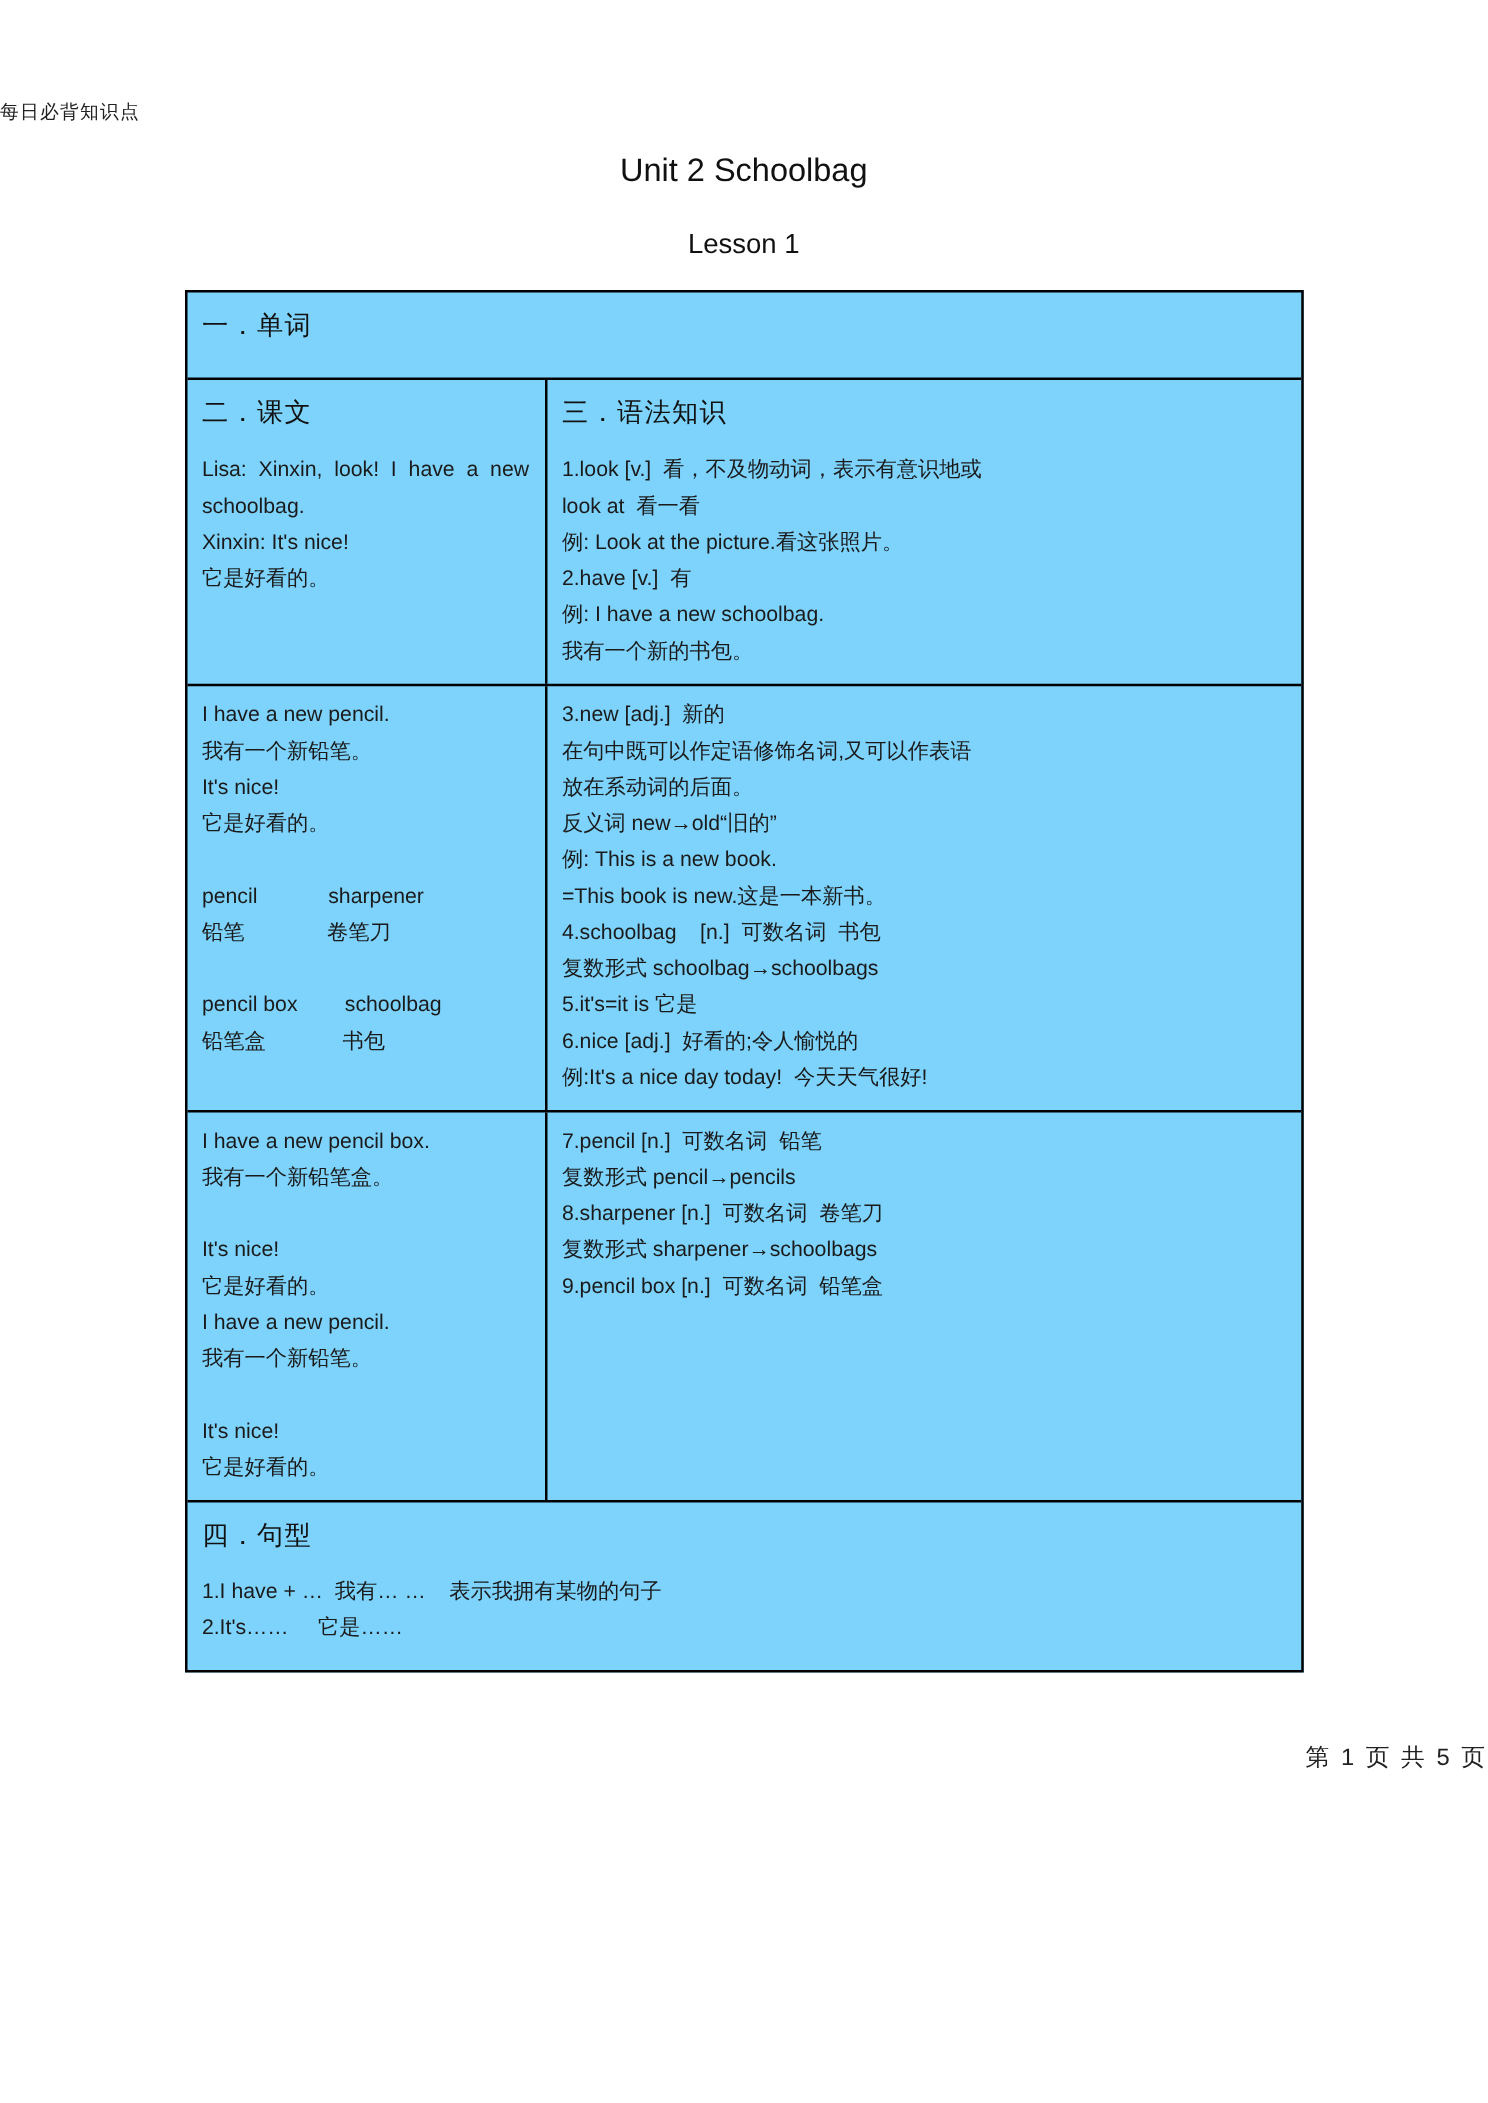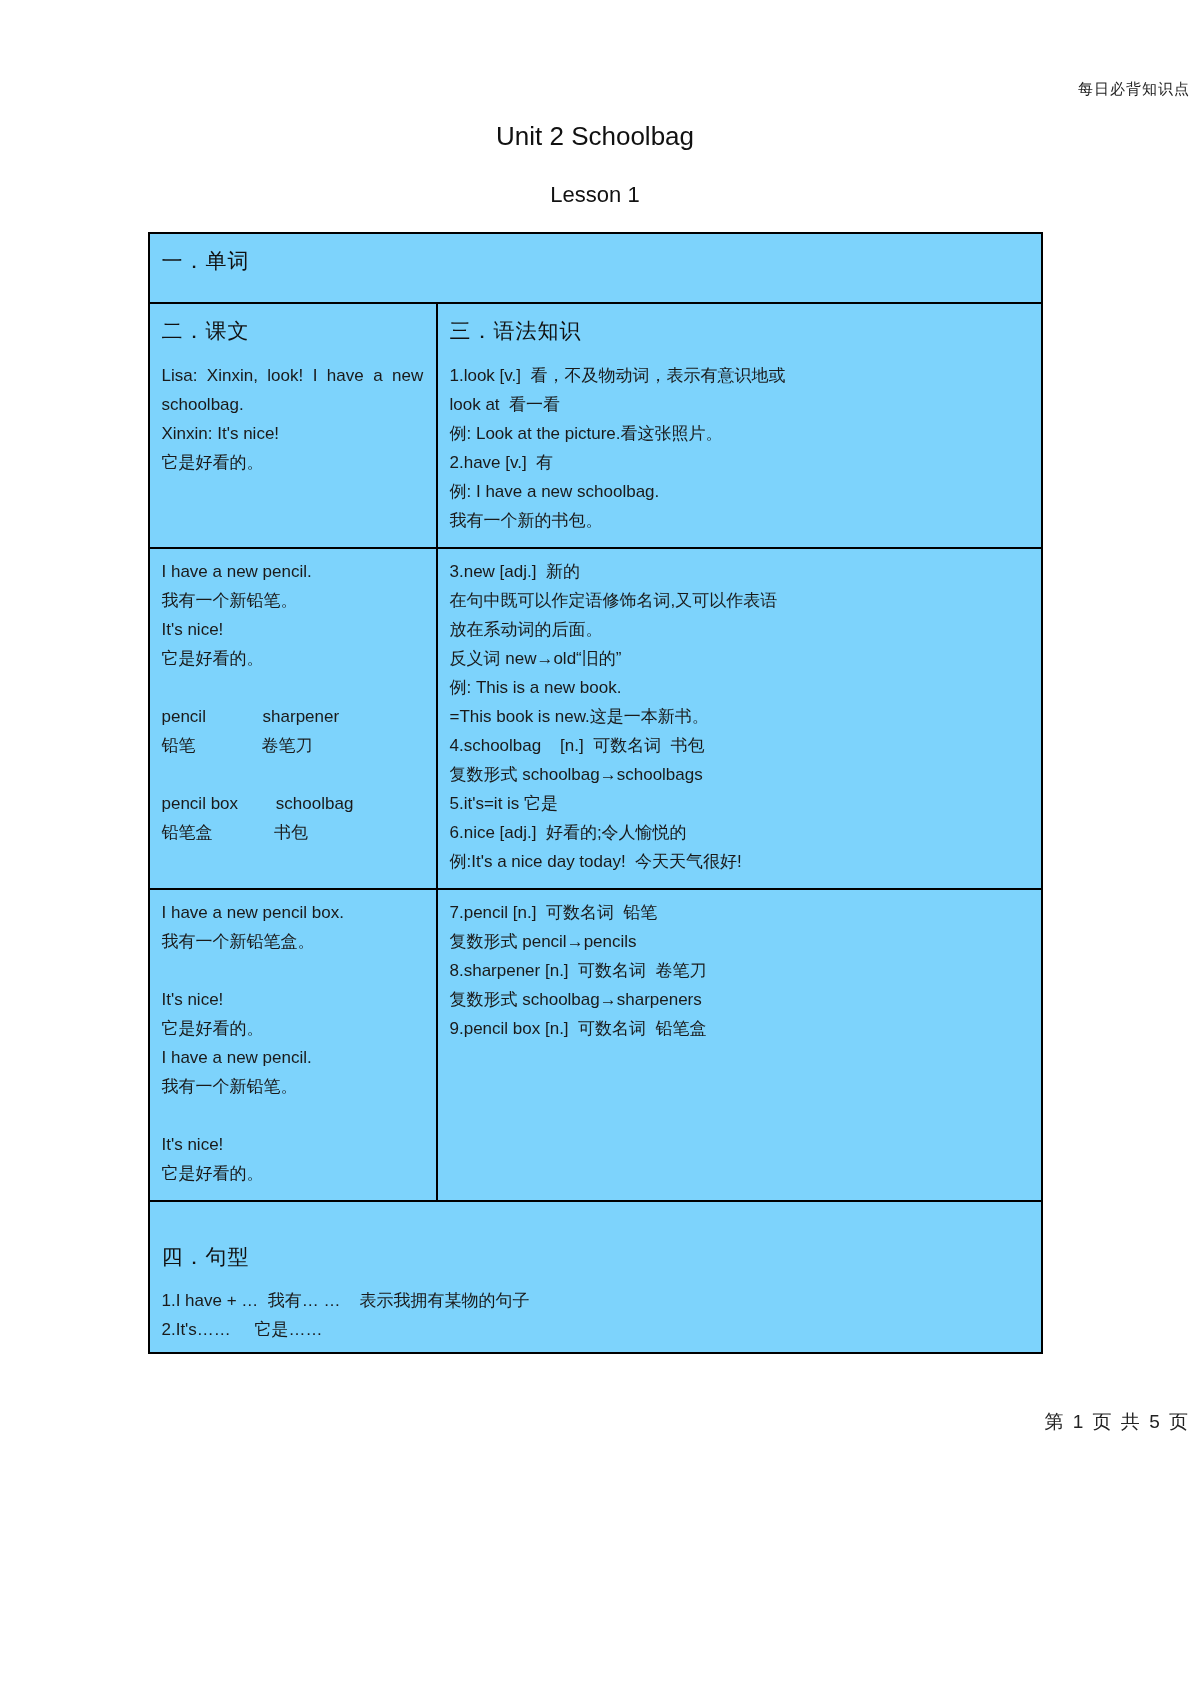--- a/index.html
+++ b/index.html
@@ -10,21 +10,21 @@
   body {
     width: 1190px;
     height: 1682px;
     font-family: "Liberation Sans", "DejaVu Sans", sans-serif;
     color: #1a1a1a;
     position: relative;
     overflow: hidden;
   }
   .doc-header {
     padding-top: 80px;
-    text-align: right;
+    text-align: left;
     font-size: 15px;
     color: #222;
     letter-spacing: 1px;
   }
   .doc-title {
     margin: 22px 0 0 0;
     text-align: center;
     font-size: 26px;
     font-weight: 400;
     color: #111;
@@ -68,21 +68,21 @@
     color: #111;
     letter-spacing: 1px;
   }
   .lines .line {
     font-size: 17px;
     line-height: 29px;
     min-height: 29px;
     white-space: pre-wrap;
     color: #1a1a1a;
   }
-  .patterns-cell { padding-bottom: 8px; margin-top: 28px; }
+  .patterns-cell { padding-bottom: 20px; }
   .doc-footer {
     margin-top: 55px;
     text-align: right;
     font-size: 19px;
     color: #222;
     letter-spacing: 2px;
   }
 </style>
 </head>
 <body>
@@ -167,21 +167,21 @@
           <div class="line"></div>
           <div class="line">It's nice!</div>
           <div class="line">它是好看的。</div>
         </div>
     </div>
     <div class="cell right">
       <div class="lines">
           <div class="line">7.pencil [n.]  可数名词  铅笔</div>
           <div class="line">复数形式 pencil→pencils</div>
           <div class="line">8.sharpener [n.]  可数名词  卷笔刀</div>
-          <div class="line">复数形式 schoolbag→sharpeners</div>
+          <div class="line">复数形式 sharpener→schoolbags</div>
           <div class="line">9.pencil box [n.]  可数名词  铅笔盒</div>
         </div>
     </div>
   </div>
 
   <div class="trow">
     <div class="cell full patterns-cell">
       <div class="cell-heading">四．句型</div>
       <div class="lines">
           <div class="line">1.I have + …  我有… …    表示我拥有某物的句子</div>

